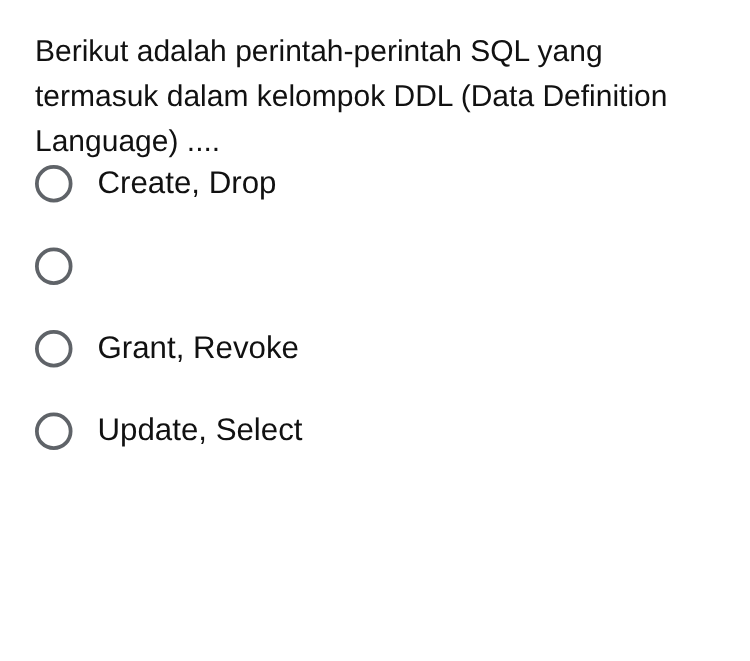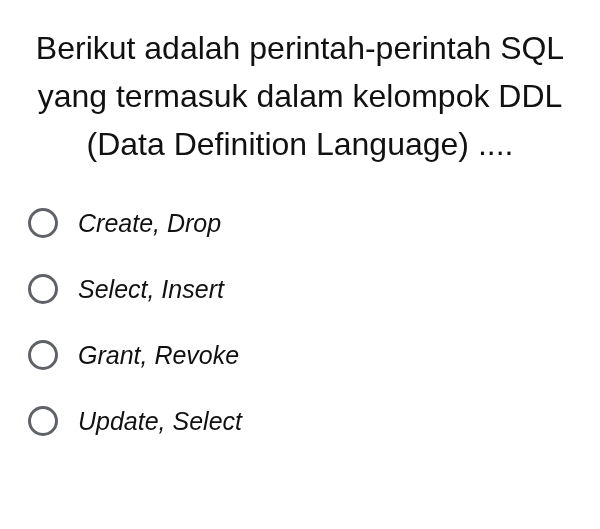--- a/index.html
+++ b/index.html
@@ -8,37 +8,34 @@
       box-sizing: border-box;
     }
     body {
       font-family: Arial, Helvetica, sans-serif;
       background: #ffffff;
       width: 600px;
       height: 529px;
       padding: 24px 28px;
     }
     .question-text {
-      font-size: 32px;
+      font-size: 24px;
       line-height: 1.5;
       color: #111111;
-      margin-bottom: 40px;
-      text-align: center;
     }
     .options {
       display: flex;
       flex-direction: column;
       gap: 36px;
     }
     .option {
       display: flex;
-      align-items: center;
+      align-items: flex-start;
       gap: 20px;
       cursor: pointer;
-      font-style: italic;
     }
     .radio {
       width: 30px;
       height: 30px;
       border: 3px solid #5f6368;
       border-radius: 50%;
       flex-shrink: 0;
       background: #ffffff;
     }
     .option-label {
@@ -51,21 +48,20 @@
 
 <div class="question-text">Berikut adalah perintah-perintah SQL yang termasuk dalam kelompok DDL (Data Definition Language) ....</div>
 
 <div class="options">
   <div class="option">
     <span class="radio"></span>
     <span class="option-label">Create, Drop</span>
   </div>
   <div class="option">
     <span class="radio"></span>
-    <span class="option-label">Select, Insert</span>
   </div>
   <div class="option">
     <span class="radio"></span>
     <span class="option-label">Grant, Revoke</span>
   </div>
   <div class="option">
     <span class="radio"></span>
     <span class="option-label">Update, Select</span>
   </div>
 </div>

